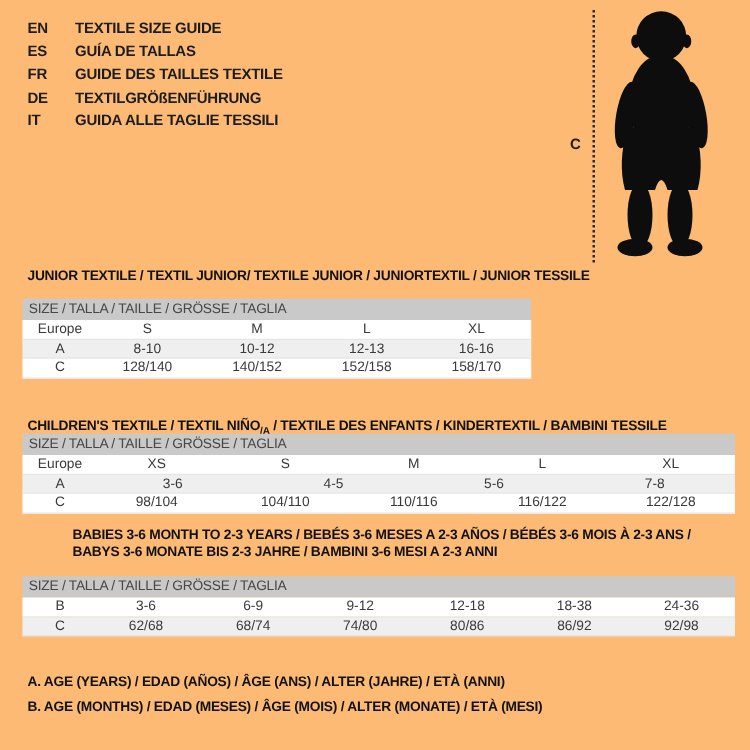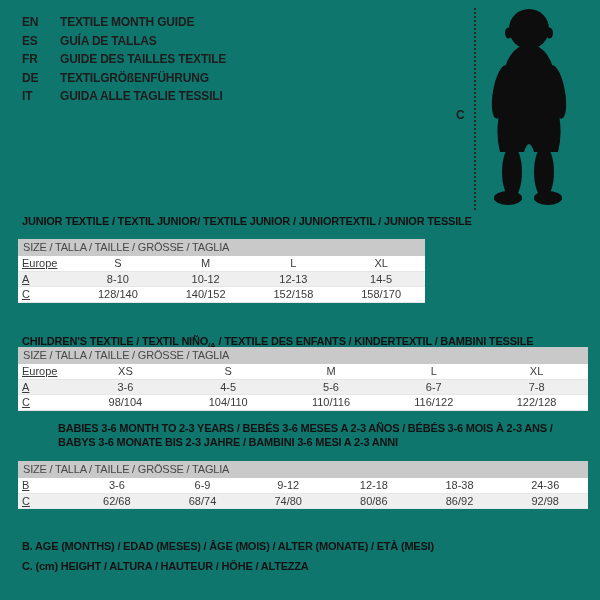--- a/index.html
+++ b/index.html
@@ -4,21 +4,21 @@
 <style>
   * { margin: 0; padding: 0; box-sizing: border-box; }
   html, body { width: 600px; height: 600px; }
   body {
     font-family: "Liberation Sans", sans-serif;
     background: #ffffff;
     color: #1c1c1c;
     position: relative;
     overflow: hidden;
   }
-  .page { position: absolute; inset: 0; background: #0f766e; }
+  .page { position: absolute; inset: 0; background: #fdba74; }
 
   
   .lang-list { position: absolute; top: 13px; left: 22px; }
   .lang-row { display: flex; line-height: 18.6px; font-size: 12px; font-weight: bold; letter-spacing: -0.2px; }
   .lang-code { width: 38px; }
   .lang-title { white-space: nowrap; }
 
   
   .figure { position: absolute; top: 8px; left: 450px; width: 130px; height: 205px; }
   .dotted-line { position: absolute; left: 24px; top: 0; height: 202px; border-left: 2px dotted #2b2b2b; }
@@ -36,36 +36,36 @@
   .sizetable { position: absolute; left: 18px; font-size: 11px; color: #3a3a3a; }
   #t-junior   { top: 239px; width: 407px; }
   #t-children { top: 347px; width: 570px; }
   #t-babies   { top: 461px; width: 570px; }
   .size-bar {
     background: #c9c9c9; color: #474747; height: 17px; line-height: 17px;
     padding-left: 5px; letter-spacing: -0.2px;
   }
   .trow { display: flex; height: 15.5px; line-height: 15.5px; border-bottom: 1px solid #e6e6e6; background: #fff; }
   .trow.shaded { background: #efefef; }
-  .tlabel { width: 56px; padding-left: 4px; text-align: left; text-decoration: underline; }
+  .tlabel { width: 56px; padding-left: 4px; text-align: center; }
   .tcell { flex: 1; text-align: center; }
 
   
   .notes { position: absolute; left: 22px; top: 536px; font-size: 11px; font-weight: bold; color: #111; letter-spacing: -0.2px; }
   .note-line { line-height: 20px; white-space: nowrap; }
 </style>
 </head>
 <body>
 
 <div class="page">
 
   <div class="lang-list">
     <div class="lang-row">
       <span class="lang-code">EN</span>
-      <span class="lang-title">TEXTILE MONTH GUIDE</span>
+      <span class="lang-title">TEXTILE SIZE GUIDE</span>
     </div>
     <div class="lang-row">
       <span class="lang-code">ES</span>
       <span class="lang-title">GUÍA DE TALLAS</span>
     </div>
     <div class="lang-row">
       <span class="lang-code">FR</span>
       <span class="lang-title">GUIDE DES TAILLES TEXTILE</span>
     </div>
     <div class="lang-row">
@@ -118,21 +118,21 @@
         <span class="tcell">S</span>
         <span class="tcell">M</span>
         <span class="tcell">L</span>
         <span class="tcell">XL</span>
       </div>
       <div class="trow shaded">
         <span class="tlabel">A</span>
         <span class="tcell">8-10</span>
         <span class="tcell">10-12</span>
         <span class="tcell">12-13</span>
-        <span class="tcell">14-5</span>
+        <span class="tcell">16-16</span>
       </div>
       <div class="trow">
         <span class="tlabel">C</span>
         <span class="tcell">128/140</span>
         <span class="tcell">140/152</span>
         <span class="tcell">152/158</span>
         <span class="tcell">158/170</span>
       </div>
     </div>
   <div class="sizetable" id="t-children">
@@ -143,21 +143,20 @@
         <span class="tcell">S</span>
         <span class="tcell">M</span>
         <span class="tcell">L</span>
         <span class="tcell">XL</span>
       </div>
       <div class="trow shaded">
         <span class="tlabel">A</span>
         <span class="tcell">3-6</span>
         <span class="tcell">4-5</span>
         <span class="tcell">5-6</span>
-        <span class="tcell">6-7</span>
         <span class="tcell">7-8</span>
       </div>
       <div class="trow">
         <span class="tlabel">C</span>
         <span class="tcell">98/104</span>
         <span class="tcell">104/110</span>
         <span class="tcell">110/116</span>
         <span class="tcell">116/122</span>
         <span class="tcell">122/128</span>
       </div>
@@ -178,17 +177,17 @@
         <span class="tcell">62/68</span>
         <span class="tcell">68/74</span>
         <span class="tcell">74/80</span>
         <span class="tcell">80/86</span>
         <span class="tcell">86/92</span>
         <span class="tcell">92/98</span>
       </div>
     </div>
 
   <div class="notes">
+    <div class="note-line">A. AGE (YEARS) / EDAD (AÑOS) / ÂGE (ANS) / ALTER (JAHRE) / ETÀ (ANNI)</div>
     <div class="note-line">B. AGE (MONTHS) / EDAD (MESES) / ÂGE (MOIS) / ALTER (MONATE) / ETÀ (MESI)</div>
-    <div class="note-line">C. (cm) HEIGHT / ALTURA / HAUTEUR / HÖHE / ALTEZZA</div>
   </div>
 
 </div>
 
 </body></html>

